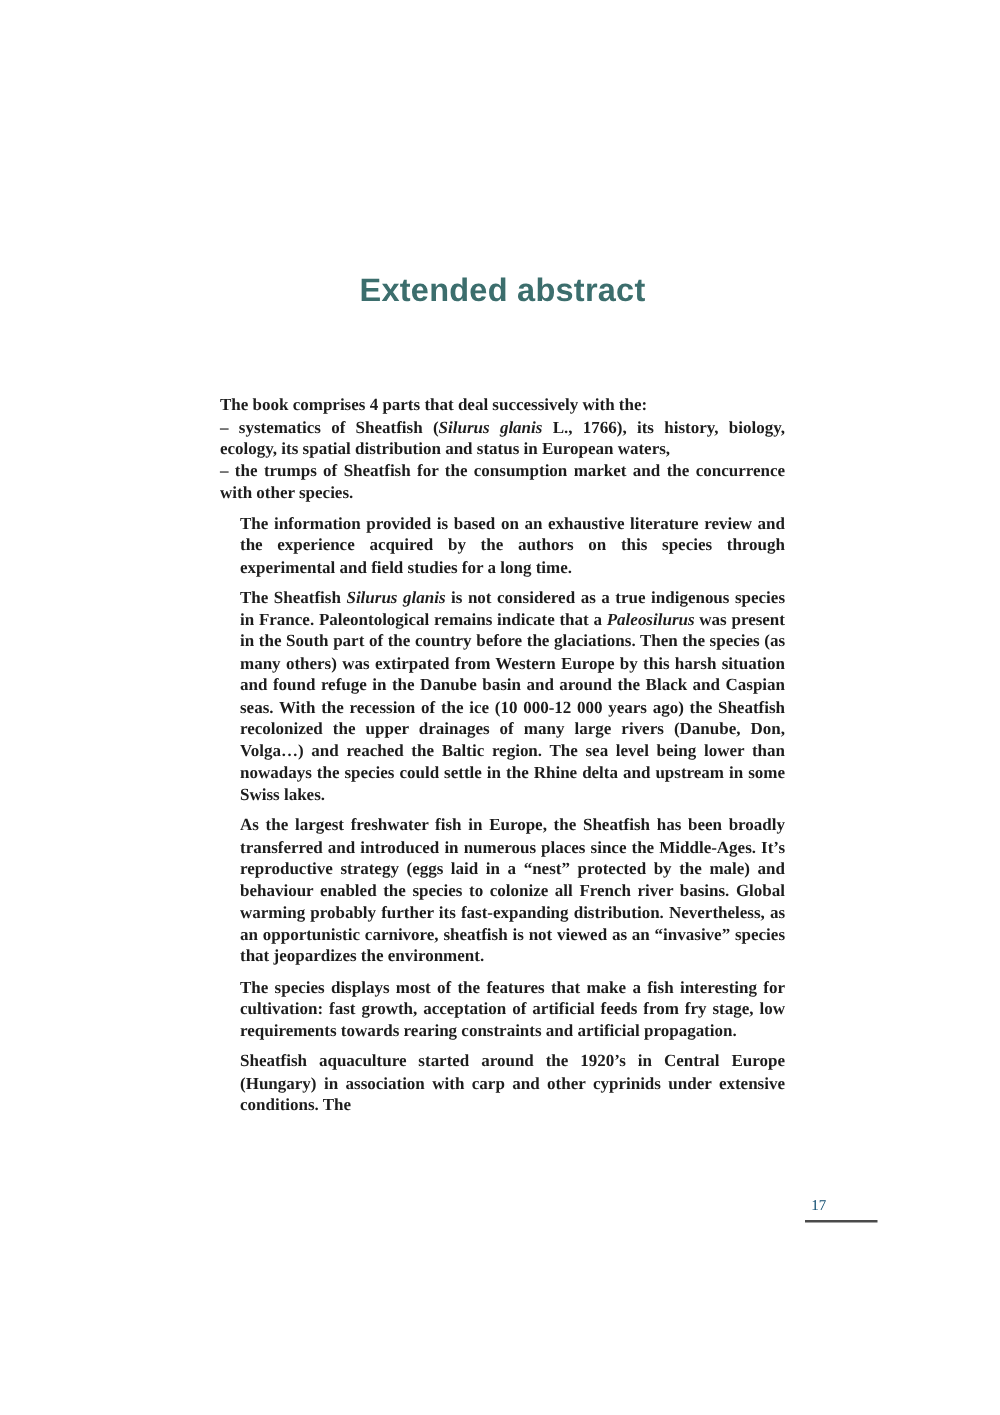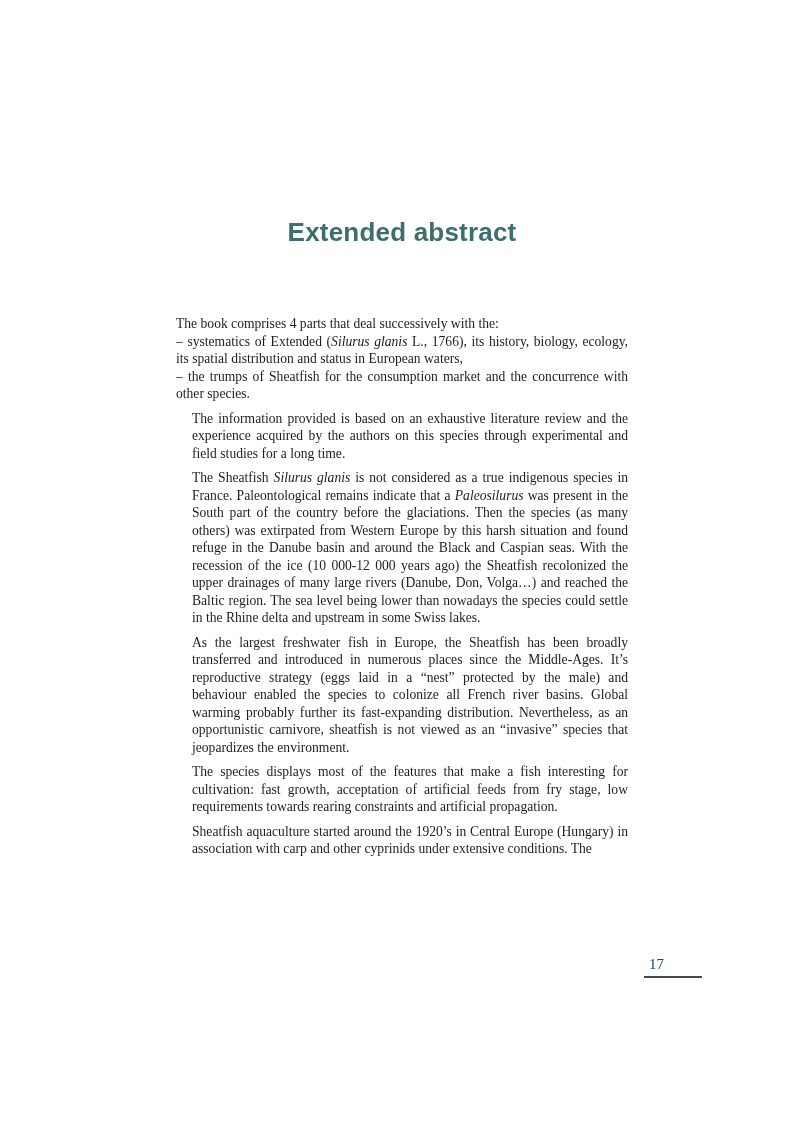--- a/index.html
+++ b/index.html
@@ -26,52 +26,53 @@
   }
   .body-text {
     position: absolute;
     top: 315px;
     left: 176px;
     width: 452px;
     font-size: 13.6px;
     line-height: 17.5px;
     color: #1d1d1d;
     text-align: justify;
+    font-weight: bold;
   }
   .body-text p { margin: 0; }
   .body-text p.gap { margin-top: 7px; margin-left: 16px; }
   .it { font-style: italic; }
   .footer {
     position: absolute;
     top: 956px;
     left: 644px;
     width: 58px;
   }
   .pagenum {
     display: block;
     padding-left: 5px;
-    font-size: 15px;
+    font-size: 12px;
     color: #0c4a6e;
     line-height: 17px;
   }
   .footer-rule {
     margin-top: 3px;
     width: 58px;
     height: 2px;
     background: #4a4a4a;
   }
 </style>
 </head>
 <body>
 
 <div class="page">
   <h1 class="title" style="color: rgb(60, 110, 109);">Extended abstract</h1>
   <div class="body-text" id="paragraphs">
       <p><span>The book comprises 4 parts that deal successively with the:</span></p>
-      <p><span>–  systematics of Extended (</span><span class="it">Silurus glanis</span><span> L., 1766), its history, biology, ecology, its spatial distribution and status in European waters,</span></p>
+      <p><span>–  systematics of Sheatfish (</span><span class="it">Silurus glanis</span><span> L., 1766), its history, biology, ecology, its spatial distribution and status in European waters,</span></p>
       <p><span>–  the trumps of Sheatfish for the consumption market and the concurrence with other species.</span></p>
       <p class="gap"><span>The information provided is based on an exhaustive literature review and the experience acquired by the authors on this species through experimental and field studies for a long time.</span></p>
       <p class="gap"><span>The Sheatfish </span><span class="it">Silurus glanis</span><span> is not considered as a true indigenous species in France. Paleontological remains indicate that a </span><span class="it">Paleosilurus</span><span> was present in the South part of the country before the glaciations. Then the species (as many others) was extirpated from Western Europe by this harsh situation and found refuge in the Danube basin and around the Black and Caspian seas. With the recession of the ice (10 000-12 000 years ago) the Sheatfish recolonized the upper drainages of many large rivers (Danube, Don, Volga…) and reached the Baltic region. The sea level being lower than nowadays the species could settle in the Rhine delta and upstream in some Swiss lakes.</span></p>
       <p class="gap"><span>As the largest freshwater fish in Europe, the Sheatfish has been broadly transferred and introduced in numerous places since the Middle-Ages. It’s reproductive strategy (eggs laid in a “nest” protected by the male) and behaviour enabled the species to colonize all French river basins. Global warming probably further its fast-expanding distribution. Nevertheless, as an opportunistic carnivore, sheatfish is not viewed as an “invasive” species that jeopardizes the environment.</span></p>
       <p class="gap"><span>The species displays most of the features that make a fish interesting for cultivation: fast growth, acceptation of artificial feeds from fry stage, low requirements towards rearing constraints and artificial propagation.</span></p>
       <p class="gap"><span>Sheatfish aquaculture started around the 1920’s in Central Europe (Hungary) in association with carp and other cyprinids under extensive conditions. The</span></p>
     </div>
   <div class="footer">
     <span class="pagenum">17</span>
     <div class="footer-rule"></div>

